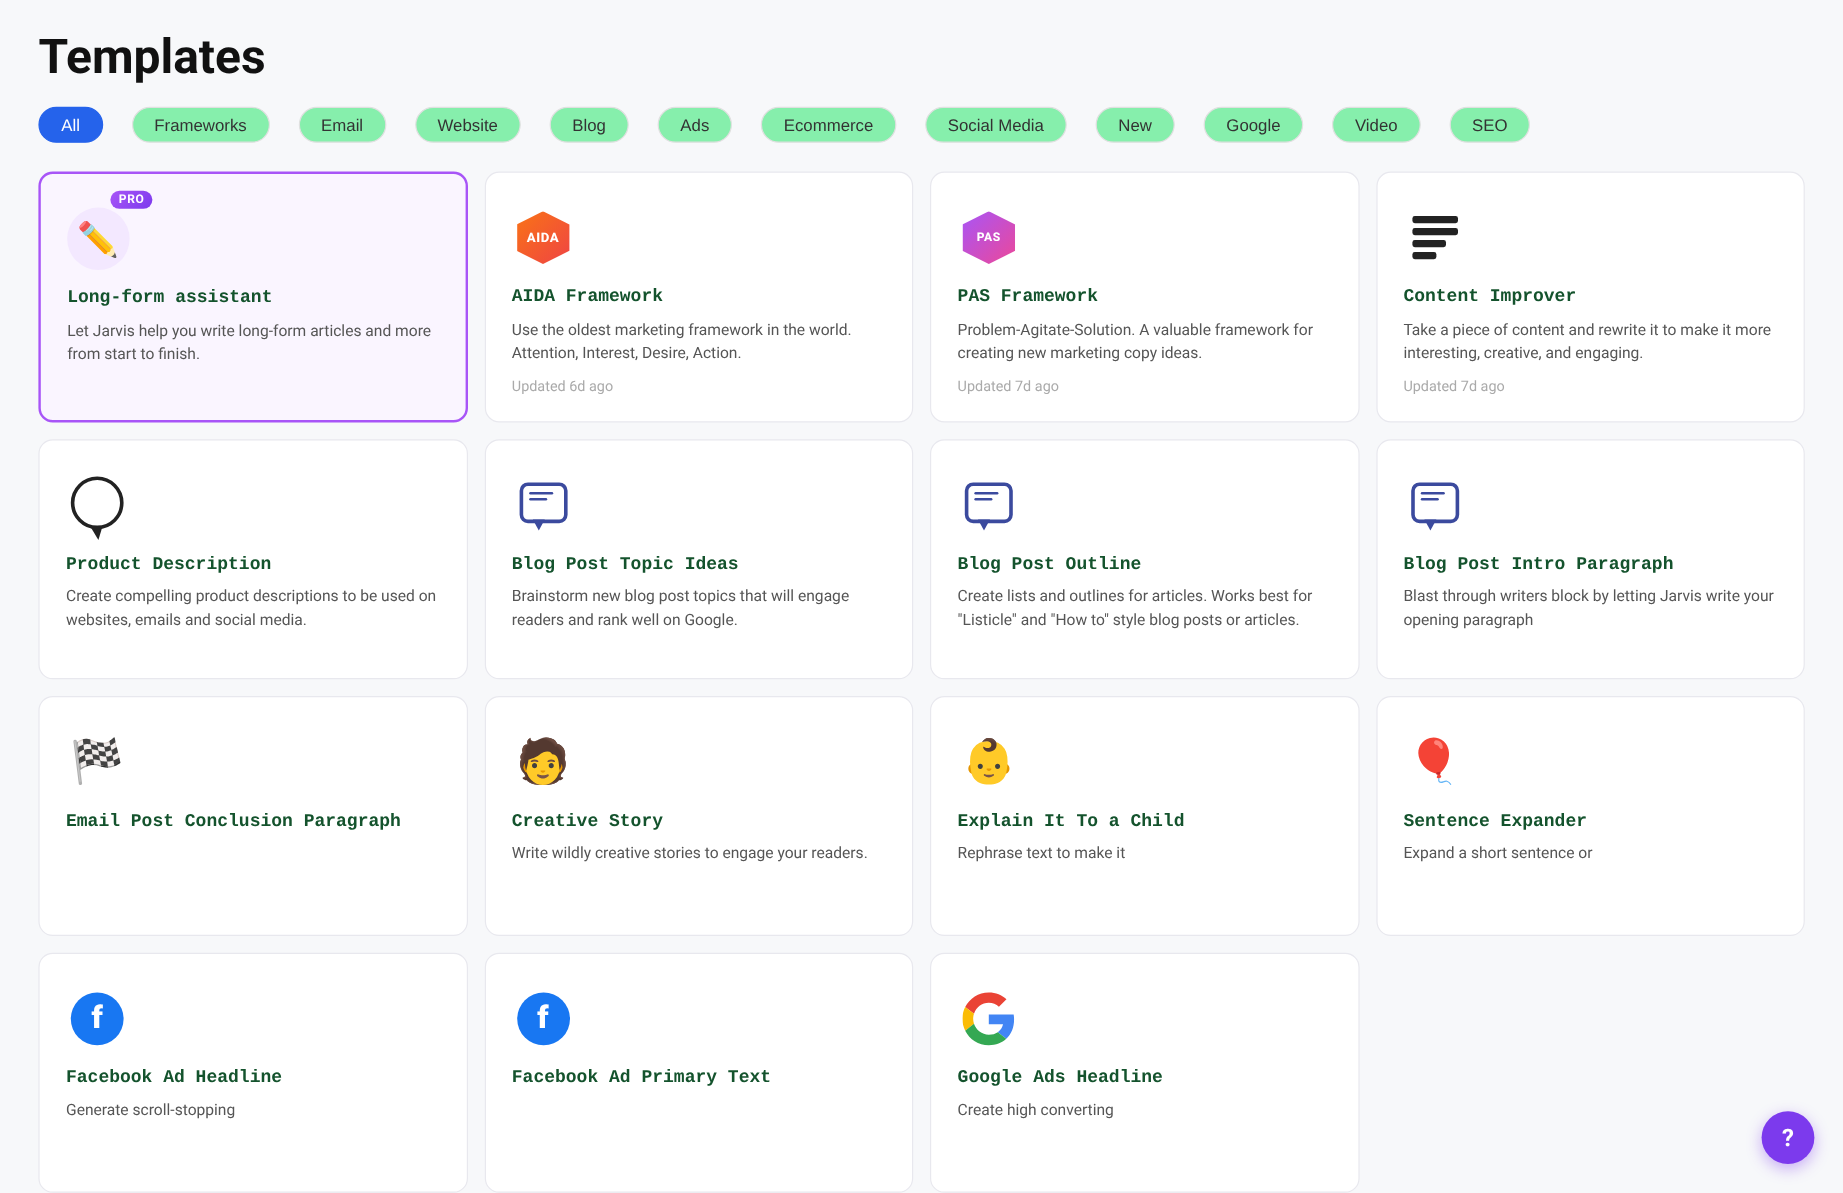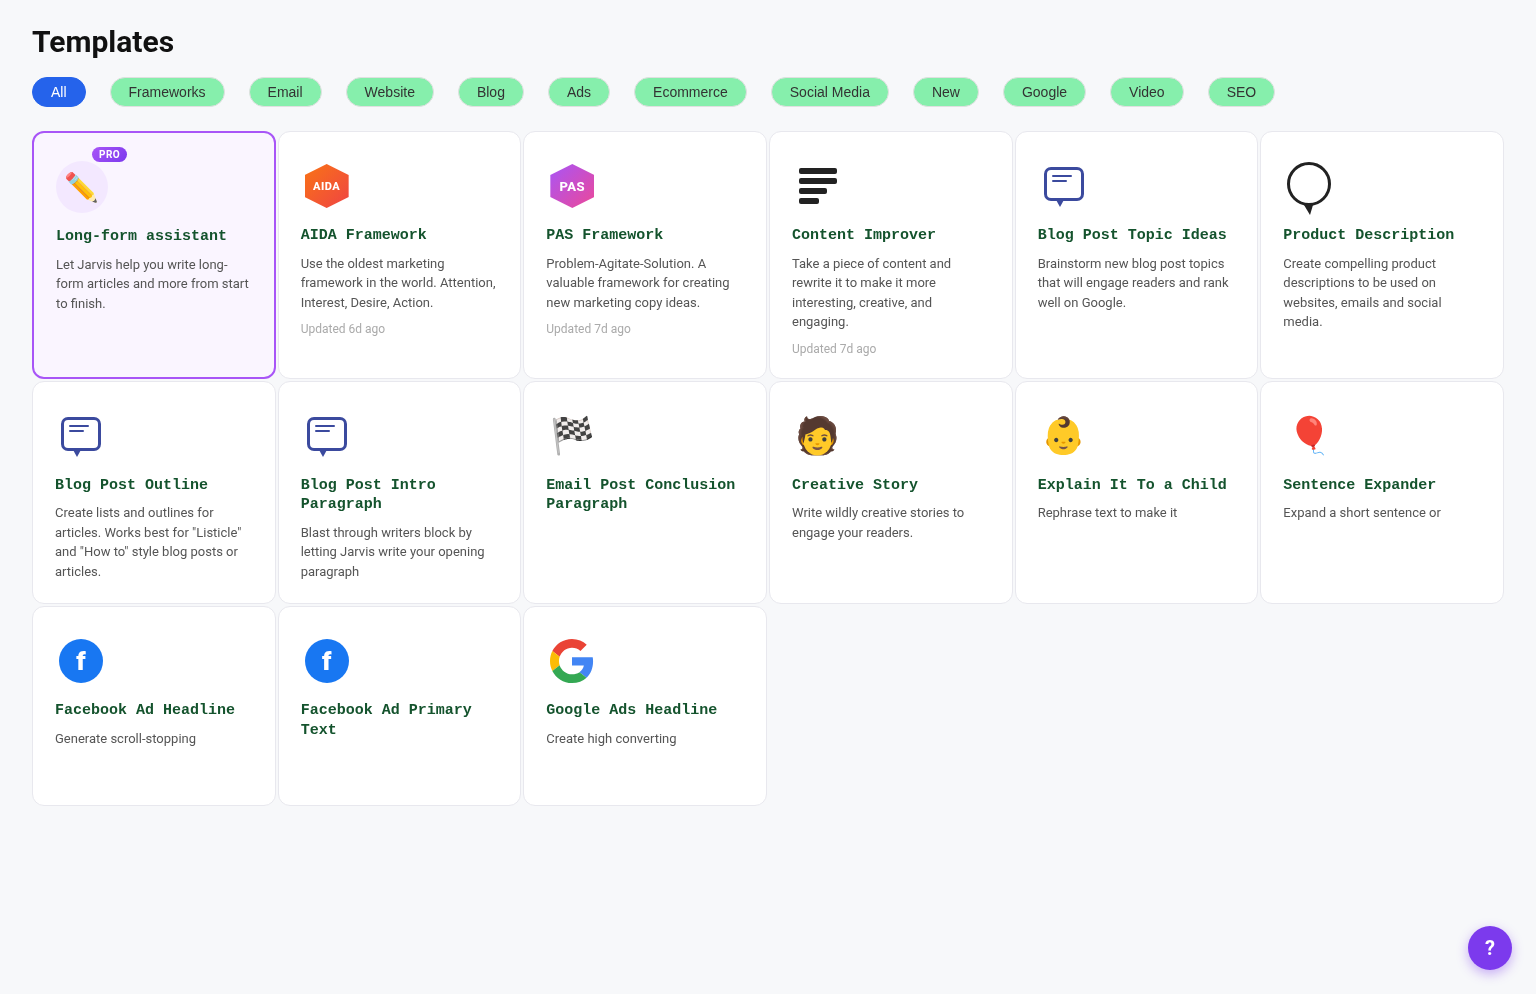--- a/index.html
+++ b/index.html
@@ -3,21 +3,21 @@
   <meta charset="utf-8">
   <style>
     * { box-sizing: border-box; margin: 0; padding: 0; }
     body {
       font-family: -apple-system, BlinkMacSystemFont, 'Segoe UI', Roboto, sans-serif;
       background: #f7f8fa;
       padding: 24px 32px;
       color: #1a1a2e;
     }
     h1 {
-      font-size: 30px;
+      font-size: 40px;
       font-weight: 700;
       margin-bottom: 18px;
       color: #111;
     }
     .filter-bar {
       display: flex;
       gap: 24px;
       margin-bottom: 24px;
       flex-wrap: wrap;
       align-items: flex-end;
@@ -33,22 +33,22 @@
       font-weight: 500;
       transition: background 0.15s;
     }
     .filter-btn.active {
       background: #2563eb;
       color: #fff;
       border-color: #2563eb;
     }
     .grid {
       display: grid;
-      grid-template-columns: repeat(6, 1fr);
-      gap: 2px;
+      grid-template-columns: repeat(4, 1fr);
+      gap: 14px;
     }
     .card {
       background: #fff;
       border-radius: 12px;
       border: 1.5px solid #e8e8ee;
       padding: 28px 22px 22px;
       cursor: pointer;
       transition: box-shadow 0.15s, border-color 0.15s;
       position: relative;
       min-height: 200px;
@@ -158,65 +158,65 @@
       </div>
       </div>
     <div class="card-title">AIDA Framework</div>
     <div class="card-desc">Use the oldest marketing framework in the world. Attention, Interest, Desire, Action.</div>
     <div class="card-updated">Updated 6d ago</div>
   </div>
     <div class="card">
 
     <div class="card-icon">
         <div style="width:48px;height:48px;display:flex;align-items:center;justify-content:center;">
-        <div style="width:44px;height:44px;background:linear-gradient(135deg,#a855f7,#ec4899);clip-path:polygon(50% 0%,100% 25%,100% 75%,50% 100%,0% 75%,0% 25%);display:flex;align-items:center;justify-content:center;font-size:13px;font-weight:800;color:#fff;letter-spacing:0.5px;">PAS</div>
+        <div style="width:44px;height:44px;background:linear-gradient(135deg,#a855f7,#ec4899);clip-path:polygon(50% 0%,100% 25%,100% 75%,50% 100%,0% 75%,0% 25%);display:flex;align-items:center;justify-content:center;font-size:10px;font-weight:800;color:#fff;letter-spacing:0.5px;">PAS</div>
       </div>
       </div>
     <div class="card-title">PAS Framework</div>
     <div class="card-desc">Problem-Agitate-Solution. A valuable framework for creating new marketing copy ideas.</div>
     <div class="card-updated">Updated 7d ago</div>
   </div>
     <div class="card">
 
     <div class="card-icon">
         <div style="display:flex;flex-direction:column;gap:4px;padding:8px 0;">
         <span style="display:block;height:6px;width:38px;background:#222;border-radius:2px;"></span>
         <span style="display:block;height:6px;width:38px;background:#222;border-radius:2px;"></span>
         <span style="display:block;height:6px;width:28px;background:#222;border-radius:2px;"></span>
         <span style="display:block;height:6px;width:20px;background:#222;border-radius:2px;"></span>
       </div>
       </div>
     <div class="card-title">Content Improver</div>
     <div class="card-desc">Take a piece of content and rewrite it to make it more interesting, creative, and engaging.</div>
     <div class="card-updated">Updated 7d ago</div>
+  </div>
+    <div class="card">
+
+    <div class="card-icon">
+        <div style="width:44px;height:44px;border:3px solid #222;border-radius:50%;position:relative;margin-bottom:4px;">
+        <div style="position:absolute;bottom:-12px;left:14px;width:0;height:0;border-left:6px solid transparent;border-right:3px solid transparent;border-top:10px solid #222;"></div>
+      </div>
+      </div>
+    <div class="card-title">Product Description</div>
+    <div class="card-desc">Create compelling product descriptions to be used on websites, emails and social media.</div>
+
   </div>
     <div class="card">
 
     <div class="card-icon">
         <div style="position:relative;width:40px;height:34px;border:3px solid #3b4a9e;border-radius:7px;background:#fff;margin-bottom:4px;">
         <div style="position:absolute;top:5px;left:5px;display:flex;flex-direction:column;gap:3px;">
           <span style="display:block;height:2px;width:20px;background:#3b4a9e;border-radius:1px;"></span>
           <span style="display:block;height:2px;width:15px;background:#3b4a9e;border-radius:1px;"></span>
         </div>
         <div style="position:absolute;bottom:-9px;left:8px;width:0;height:0;border-left:5px solid transparent;border-right:5px solid transparent;border-top:9px solid #3b4a9e;"></div>
       </div>
       </div>
     <div class="card-title">Blog Post Topic Ideas</div>
     <div class="card-desc">Brainstorm new blog post topics that will engage readers and rank well on Google.</div>
-
-  </div>
-    <div class="card">
-
-    <div class="card-icon">
-        <div style="width:44px;height:44px;border:3px solid #222;border-radius:50%;position:relative;margin-bottom:4px;">
-        <div style="position:absolute;bottom:-12px;left:14px;width:0;height:0;border-left:6px solid transparent;border-right:3px solid transparent;border-top:10px solid #222;"></div>
-      </div>
-      </div>
-    <div class="card-title">Product Description</div>
-    <div class="card-desc">Create compelling product descriptions to be used on websites, emails and social media.</div>
 
   </div>
     <div class="card">
 
     <div class="card-icon">
         <div style="position:relative;width:40px;height:34px;border:3px solid #3b4a9e;border-radius:7px;background:#fff;margin-bottom:4px;">
         <div style="position:absolute;top:5px;left:5px;display:flex;flex-direction:column;gap:3px;">
           <span style="display:block;height:2px;width:20px;background:#3b4a9e;border-radius:1px;"></span>
           <span style="display:block;height:2px;width:15px;background:#3b4a9e;border-radius:1px;"></span>
         </div>

